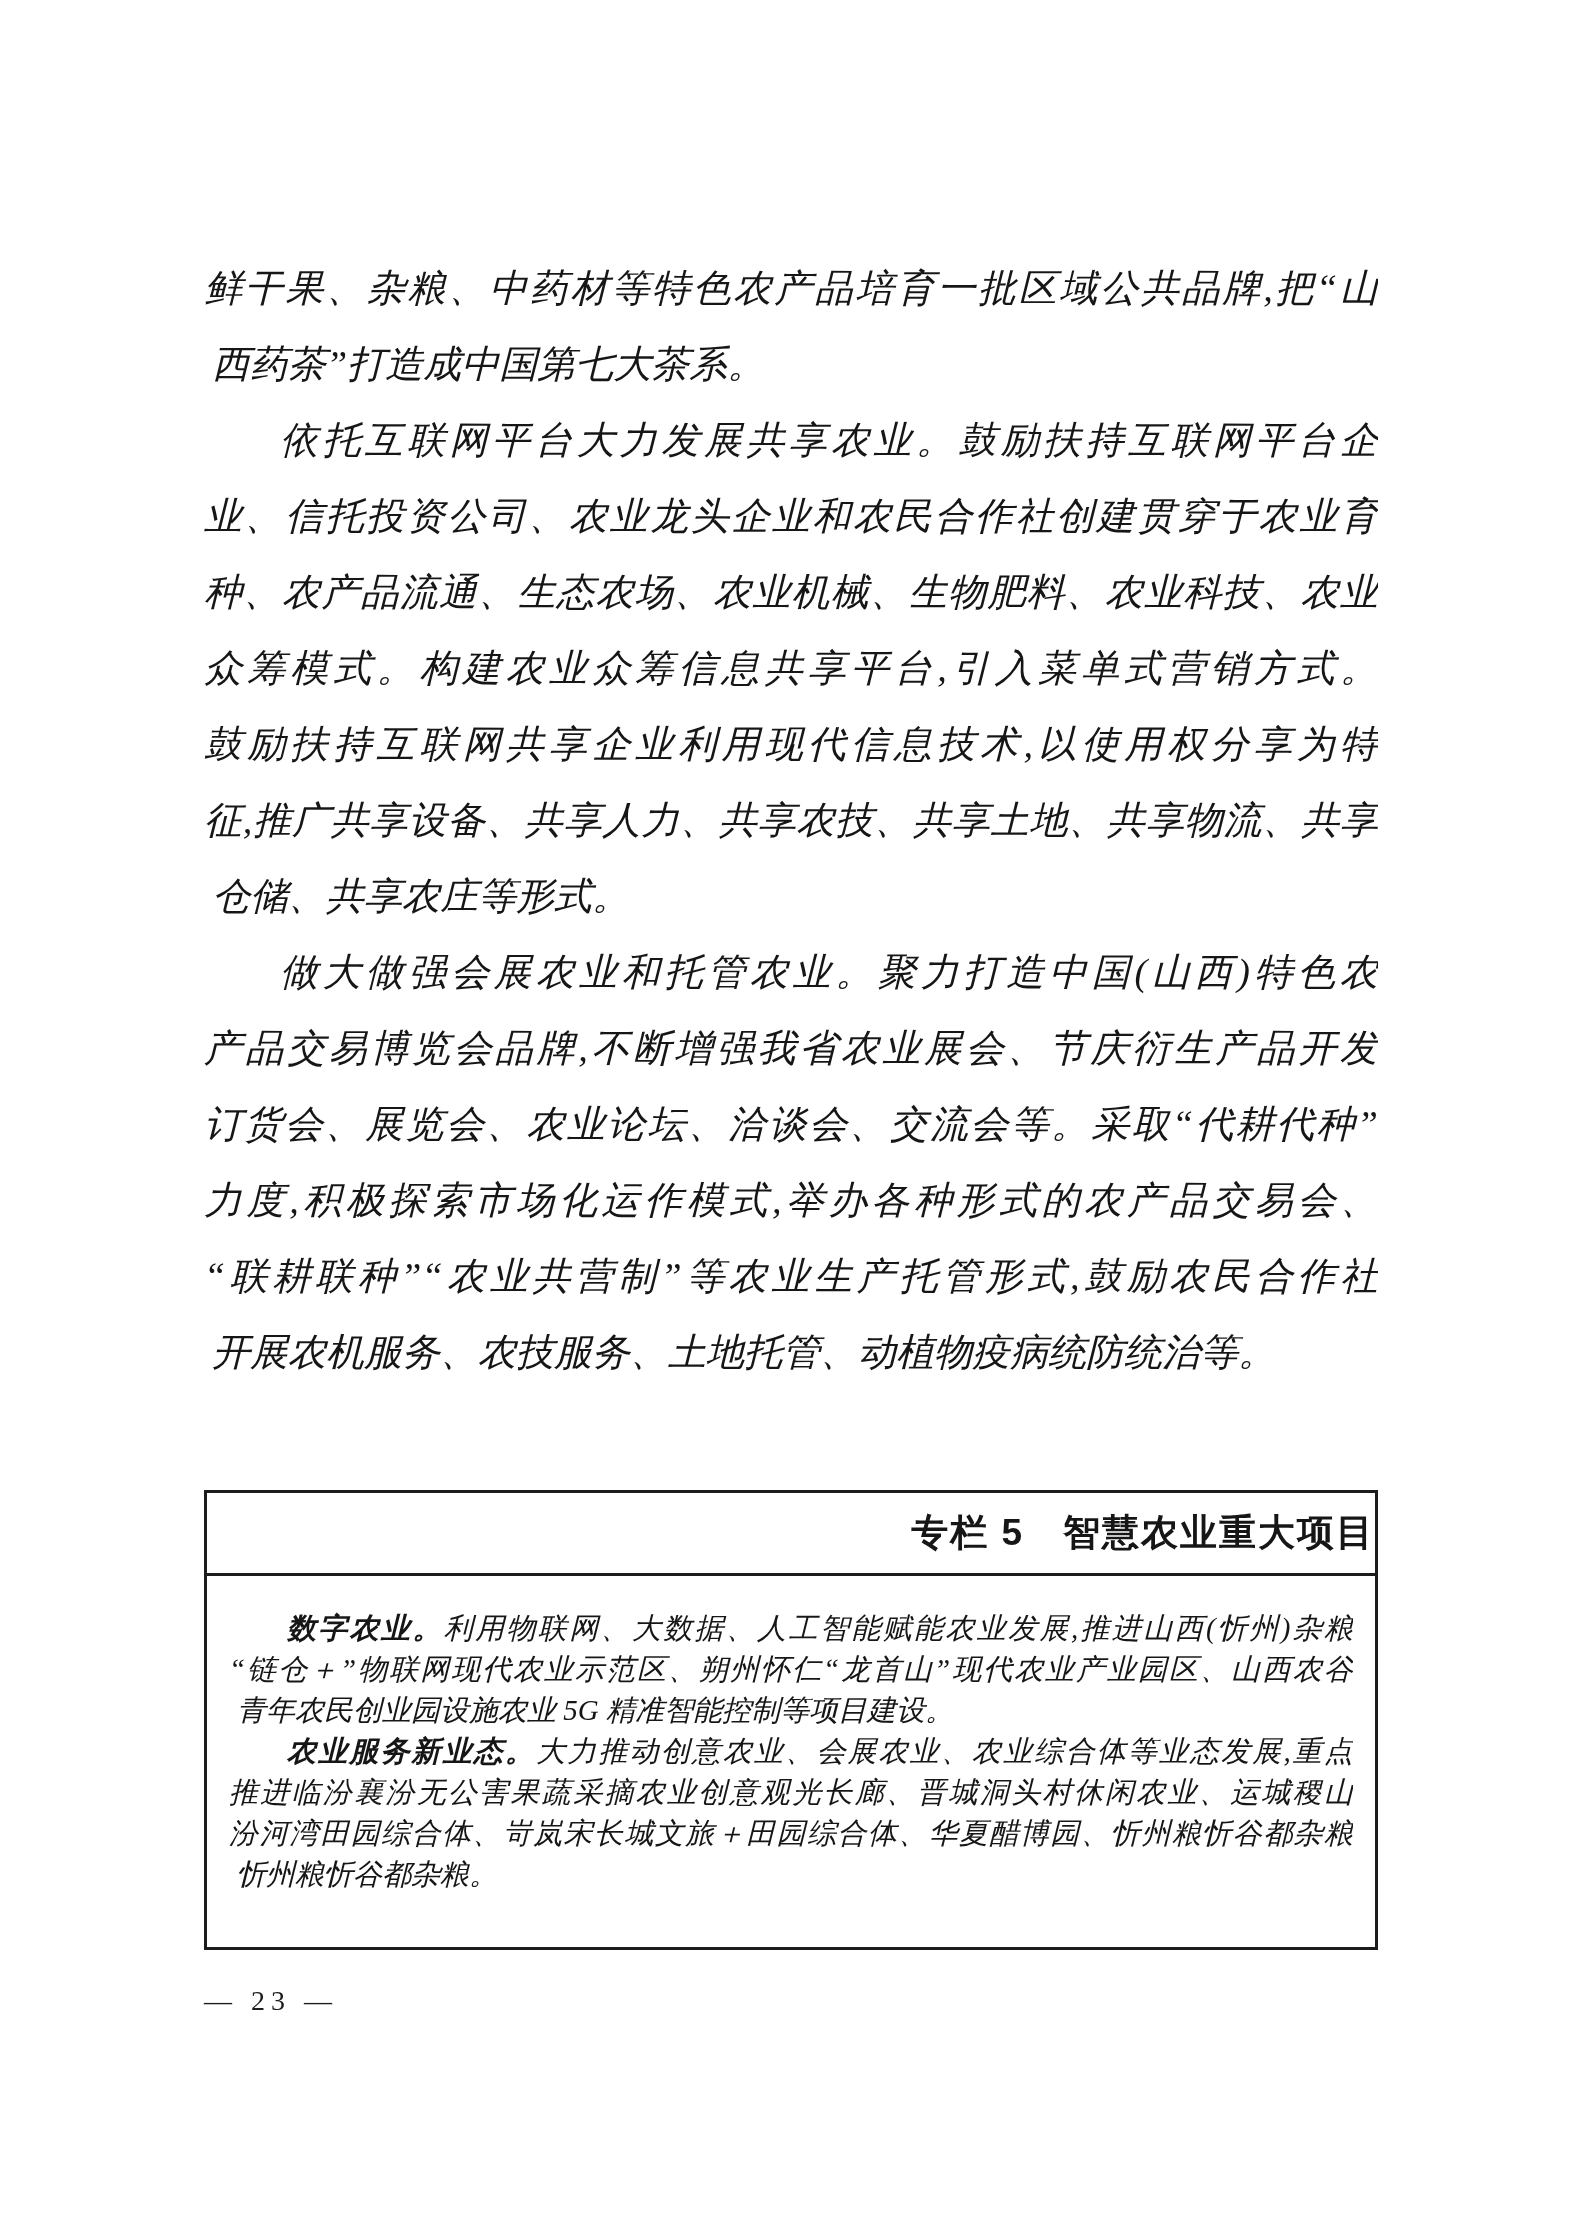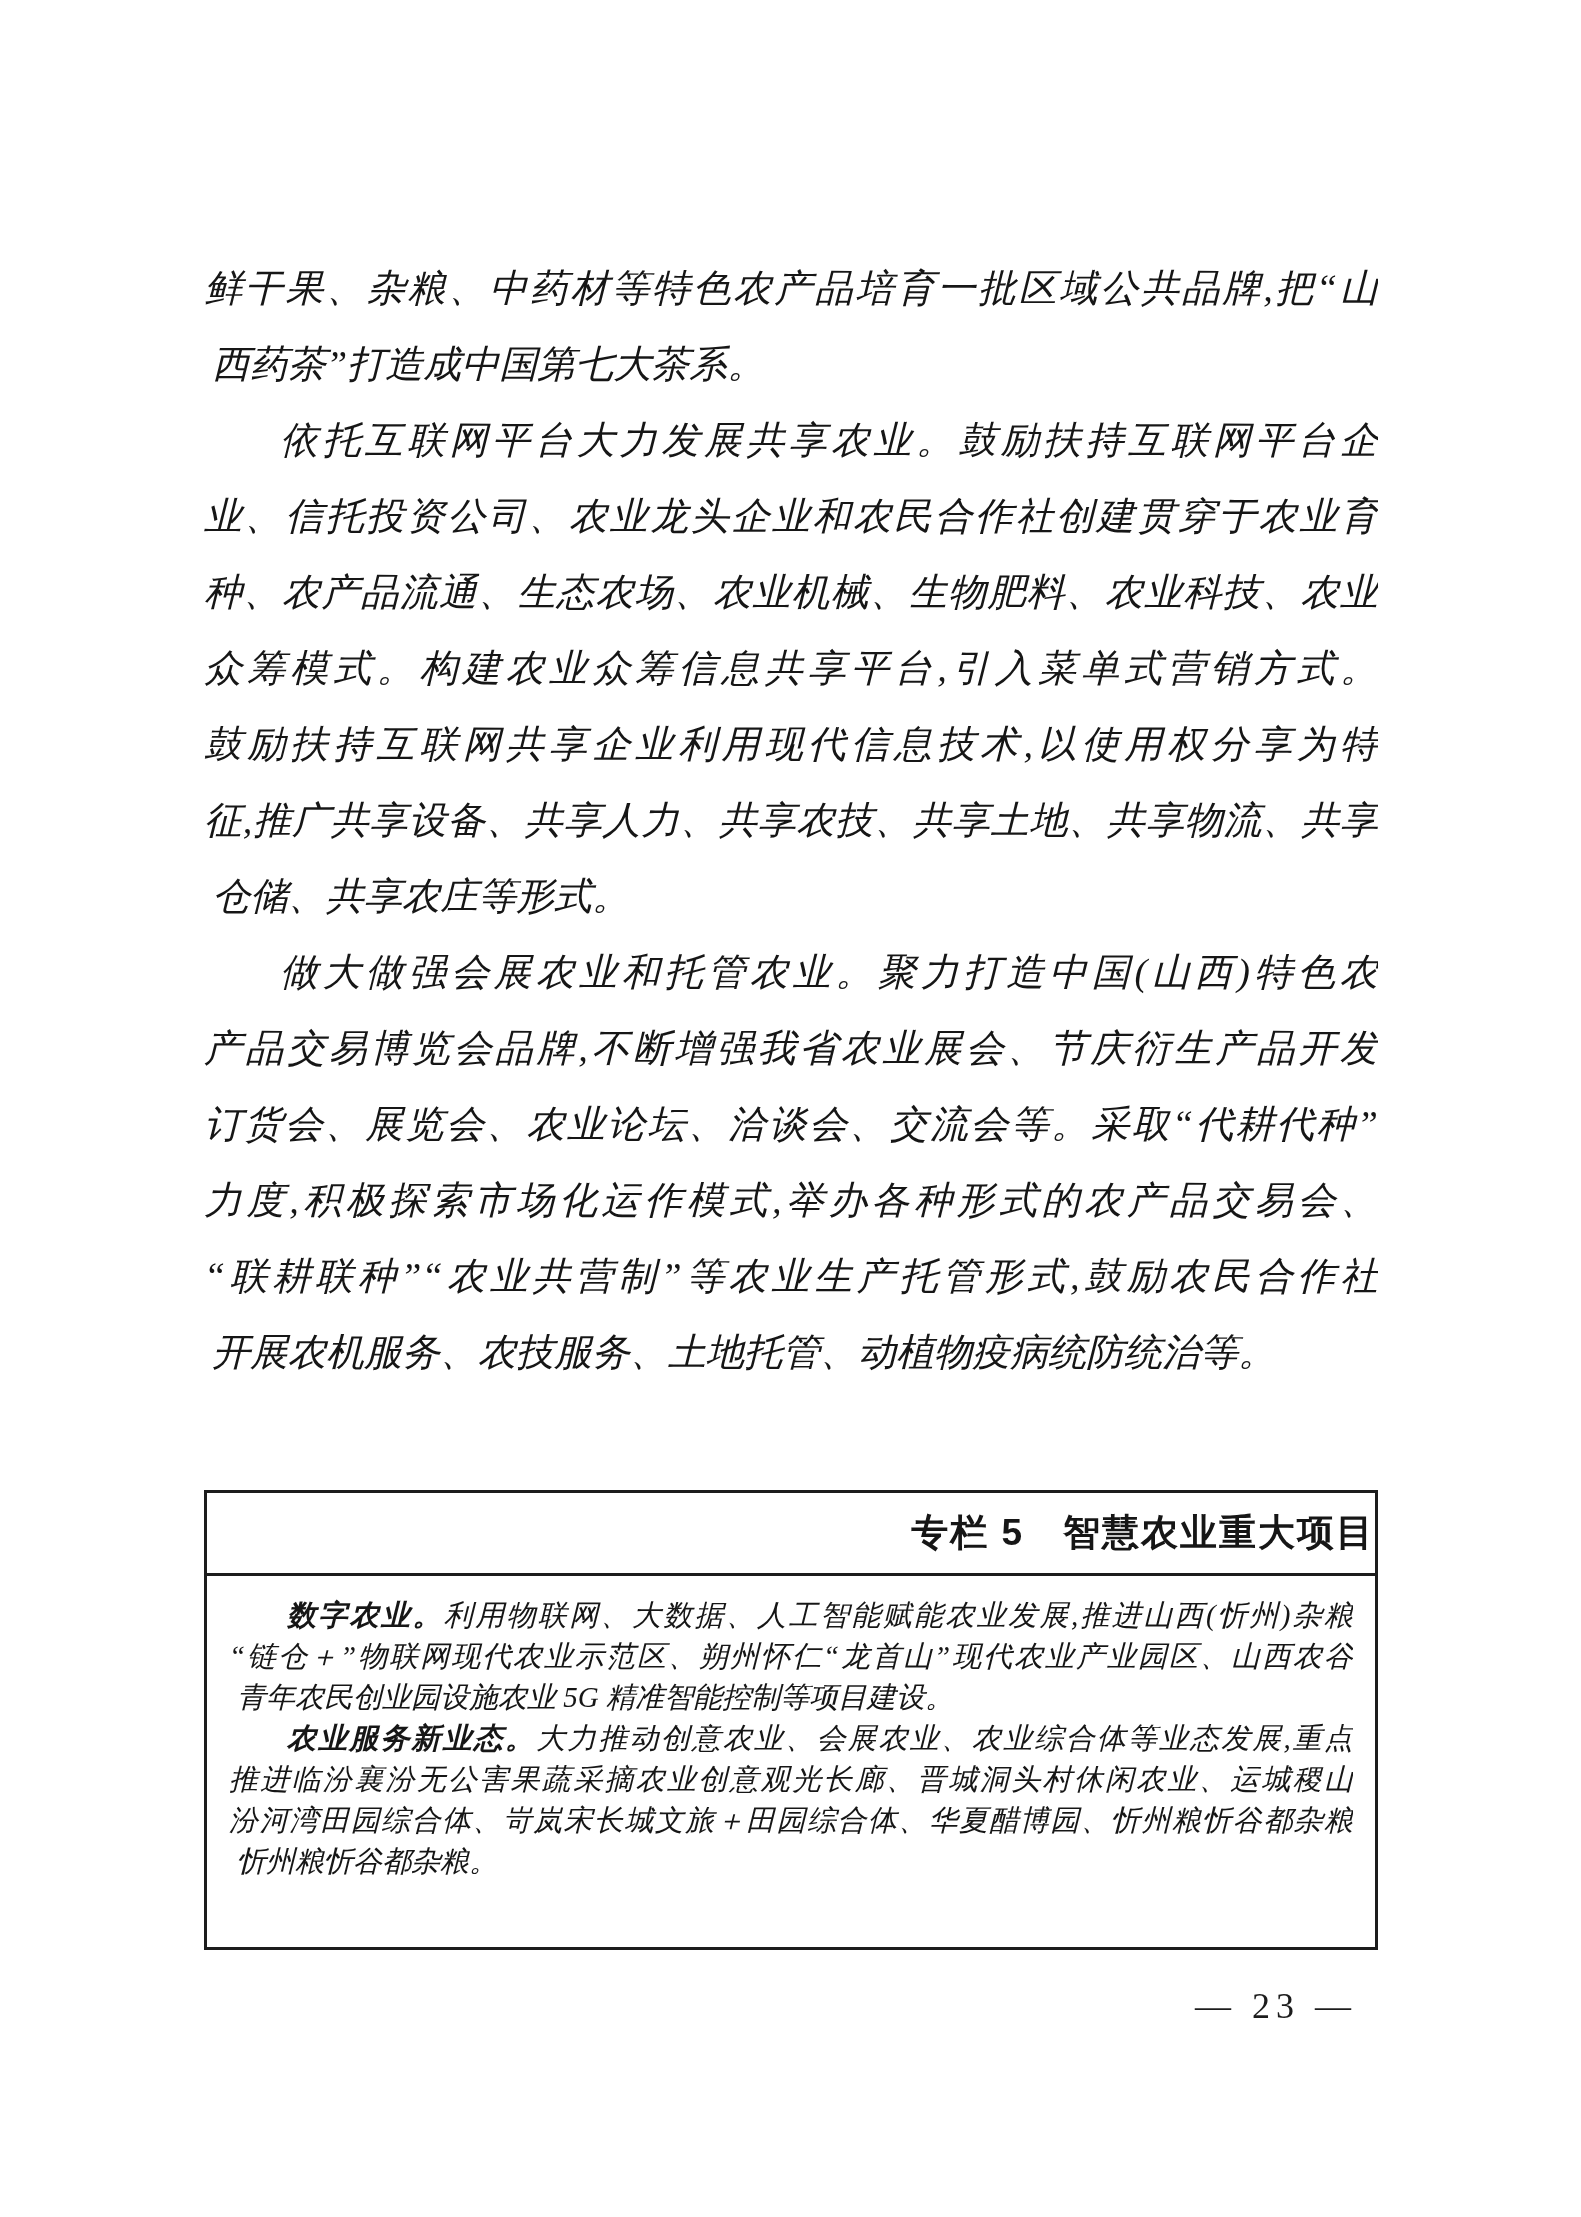--- a/index.html
+++ b/index.html
@@ -38,36 +38,35 @@
   }
   .box-title {
     height:80px; line-height:80px;
     text-align:right;
     font-size:37px;
     font-weight:bold;
     font-family:"Liberation Sans","DejaVu Sans",sans-serif;
     border-bottom:3px solid #1c1c1c;
     letter-spacing:2px;
   }
-  .box-content { padding:19px 22px 0 22px; }
+  .box-content { padding:32px 22px 0 22px; }
   .box-content .line {
     font-size:29px;
     height:41px; line-height:41px;
   }
   .box-content .indent { text-indent:58px; }
   .box-content b {
     font-weight:bold;
     font-family:"Liberation Sans","DejaVu Sans",sans-serif;
   }
   .page-number {
     position:absolute;
     left:204px; top:1985px;
     width:1153px;
-    text-align:right;
-    font-size:36px;
+    font-size:28px;
     letter-spacing:6px;
     color:#1c1c1c;
   }
 </style>
 </head>
 <body>
 
 <div class="page">
 
   <div class="main-text" id="body-lines">

